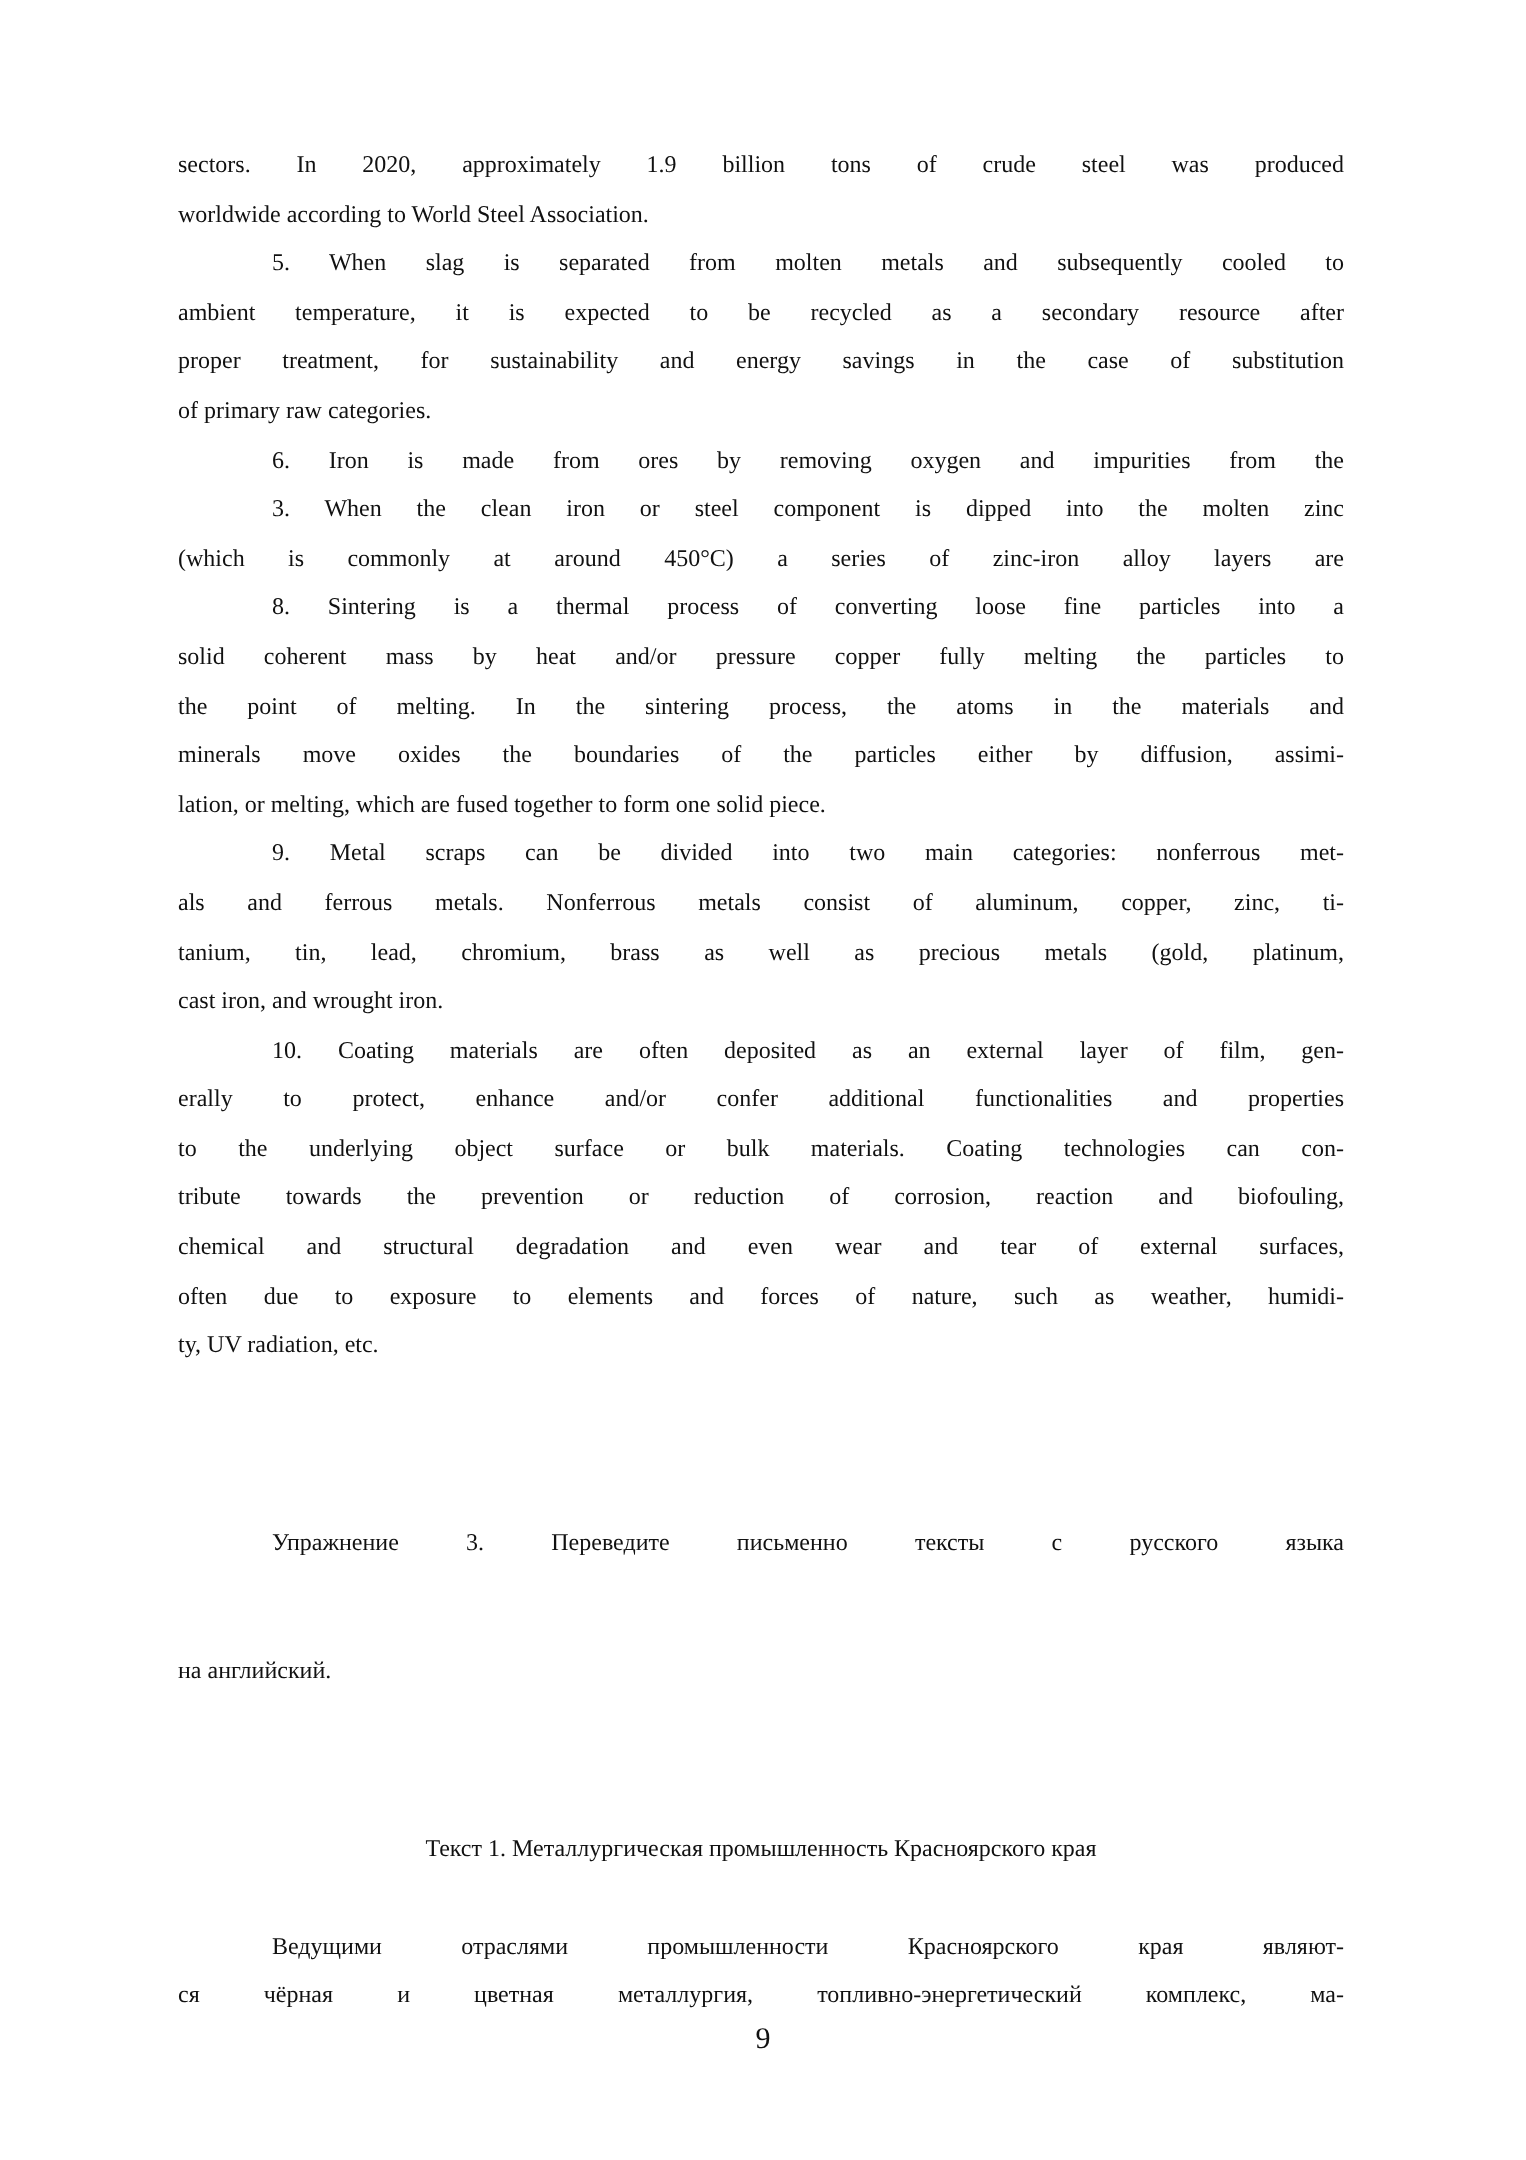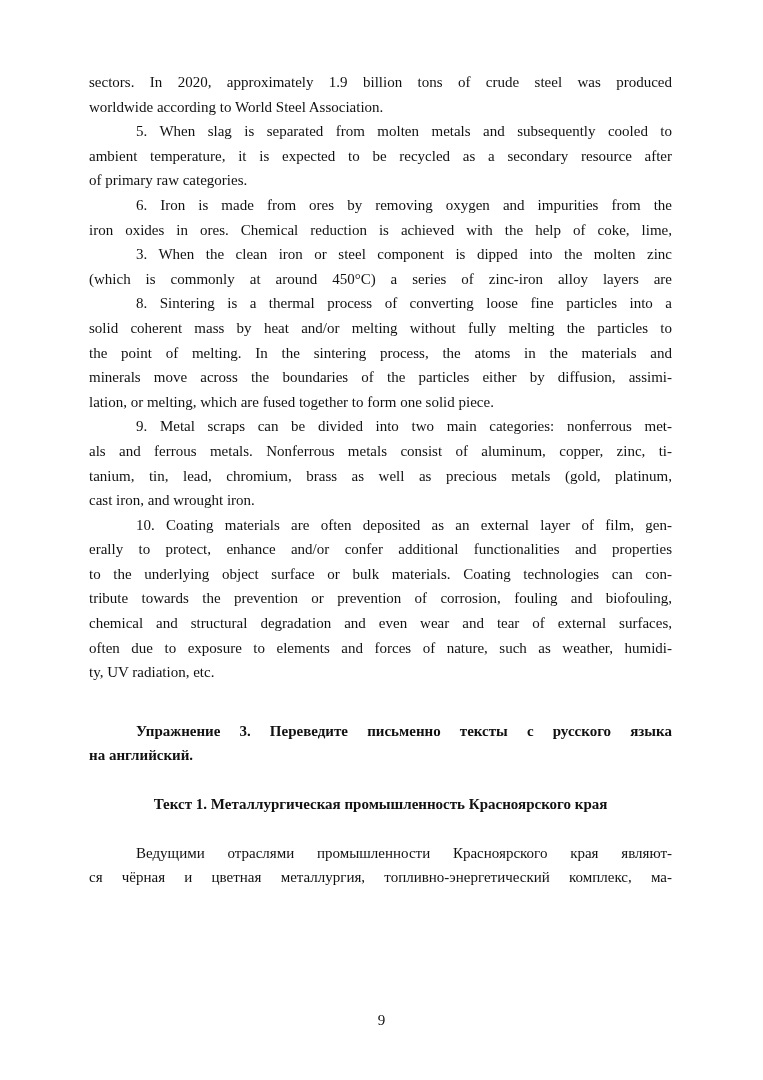--- a/index.html
+++ b/index.html
@@ -18,33 +18,34 @@
     .page {
       position: absolute;
       left: 89px;
       top: 70px;
       width: 583px;
     }
     .line {
       display: block;
       height: 24.6px;
       line-height: 24.6px;
-      font-size: 15px;
+      font-size: 12px;
       white-space: nowrap;
       text-align: justify;
       text-align-last: justify;
     }
     .line.last {
       text-align-last: left;
     }
     .line.indent {
       padding-left: 47px;
     }
     .bold {
-      font-weight: bold;
+      font-weight: normal;
+      margin-top: 40px;
     }
     .center {
       text-align: center;
       text-align-last: center;
     }
     .gap-large { height: 34px; }
     .gap-mid { height: 24px; }
     .page-number {
       position: absolute;
       left: 0;
@@ -62,53 +63,53 @@
 <div class="page">
 
   <div>
     <span class="line">sectors. In 2020, approximately 1.9 billion tons of crude steel was produced</span>
     <span class="line last">worldwide according to World Steel Association.</span>
   </div>
 
   <div>
     <span class="line indent">5. When slag is separated from molten metals and subsequently cooled to</span>
     <span class="line">ambient temperature, it is expected to be recycled as a secondary resource after</span>
+    <span class="line">proper treatment, for sustainability and energy savings in the case of substitution</span>
     <span class="line last">of primary raw categories.</span>
   </div>
 
   <div>
     <span class="line indent">6. Iron is made from ores by removing oxygen and impurities from the</span>
-    <span class="line">iron oxides in ores. Chemical reduction is achieved with the help of coke, lime,</span>
   </div>
 
   <div>
     <span class="line indent">3. When the clean iron or steel component is dipped into the molten zinc</span>
     <span class="line">(which is commonly at around 450°C) a series of zinc-iron alloy layers are</span>
   </div>
 
   <div>
     <span class="line indent">8. Sintering is a thermal process of converting loose fine particles into a</span>
-    <span class="line">solid coherent mass by heat and/or melting without fully melting the particles to</span>
+    <span class="line">solid coherent mass by heat and/or pressure copper fully melting the particles to</span>
     <span class="line">the point of melting. In the sintering process, the atoms in the materials and</span>
-    <span class="line">minerals move across the boundaries of the particles either by diffusion, assimi-</span>
+    <span class="line">minerals move oxides the boundaries of the particles either by diffusion, assimi-</span>
     <span class="line last">lation, or melting, which are fused together to form one solid piece.</span>
   </div>
 
   <div>
     <span class="line indent">9. Metal scraps can be divided into two main categories: nonferrous met-</span>
     <span class="line">als and ferrous metals. Nonferrous metals consist of aluminum, copper, zinc, ti-</span>
     <span class="line">tanium, tin, lead, chromium, brass as well as precious metals (gold, platinum,</span>
     <span class="line last">cast iron, and wrought iron.</span>
   </div>
 
   <div>
     <span class="line indent">10. Coating materials are often deposited as an external layer of film, gen-</span>
     <span class="line">erally to protect, enhance and/or confer additional functionalities and properties</span>
     <span class="line">to the underlying object surface or bulk materials. Coating technologies can con-</span>
-    <span class="line">tribute towards the prevention or prevention of corrosion, fouling and biofouling,</span>
+    <span class="line">tribute towards the prevention or reduction of corrosion, reaction and biofouling,</span>
     <span class="line">chemical and structural degradation and even wear and tear of external surfaces,</span>
     <span class="line">often due to exposure to elements and forces of nature, such as weather, humidi-</span>
     <span class="line last">ty, UV radiation, etc.</span>
   </div>
 
   <div class="gap-large"></div>
 
   <div>
     <span class="line indent bold">Упражнение 3. Переведите письменно тексты с русского языка</span>
     <span class="line last bold">на английский.</span>

